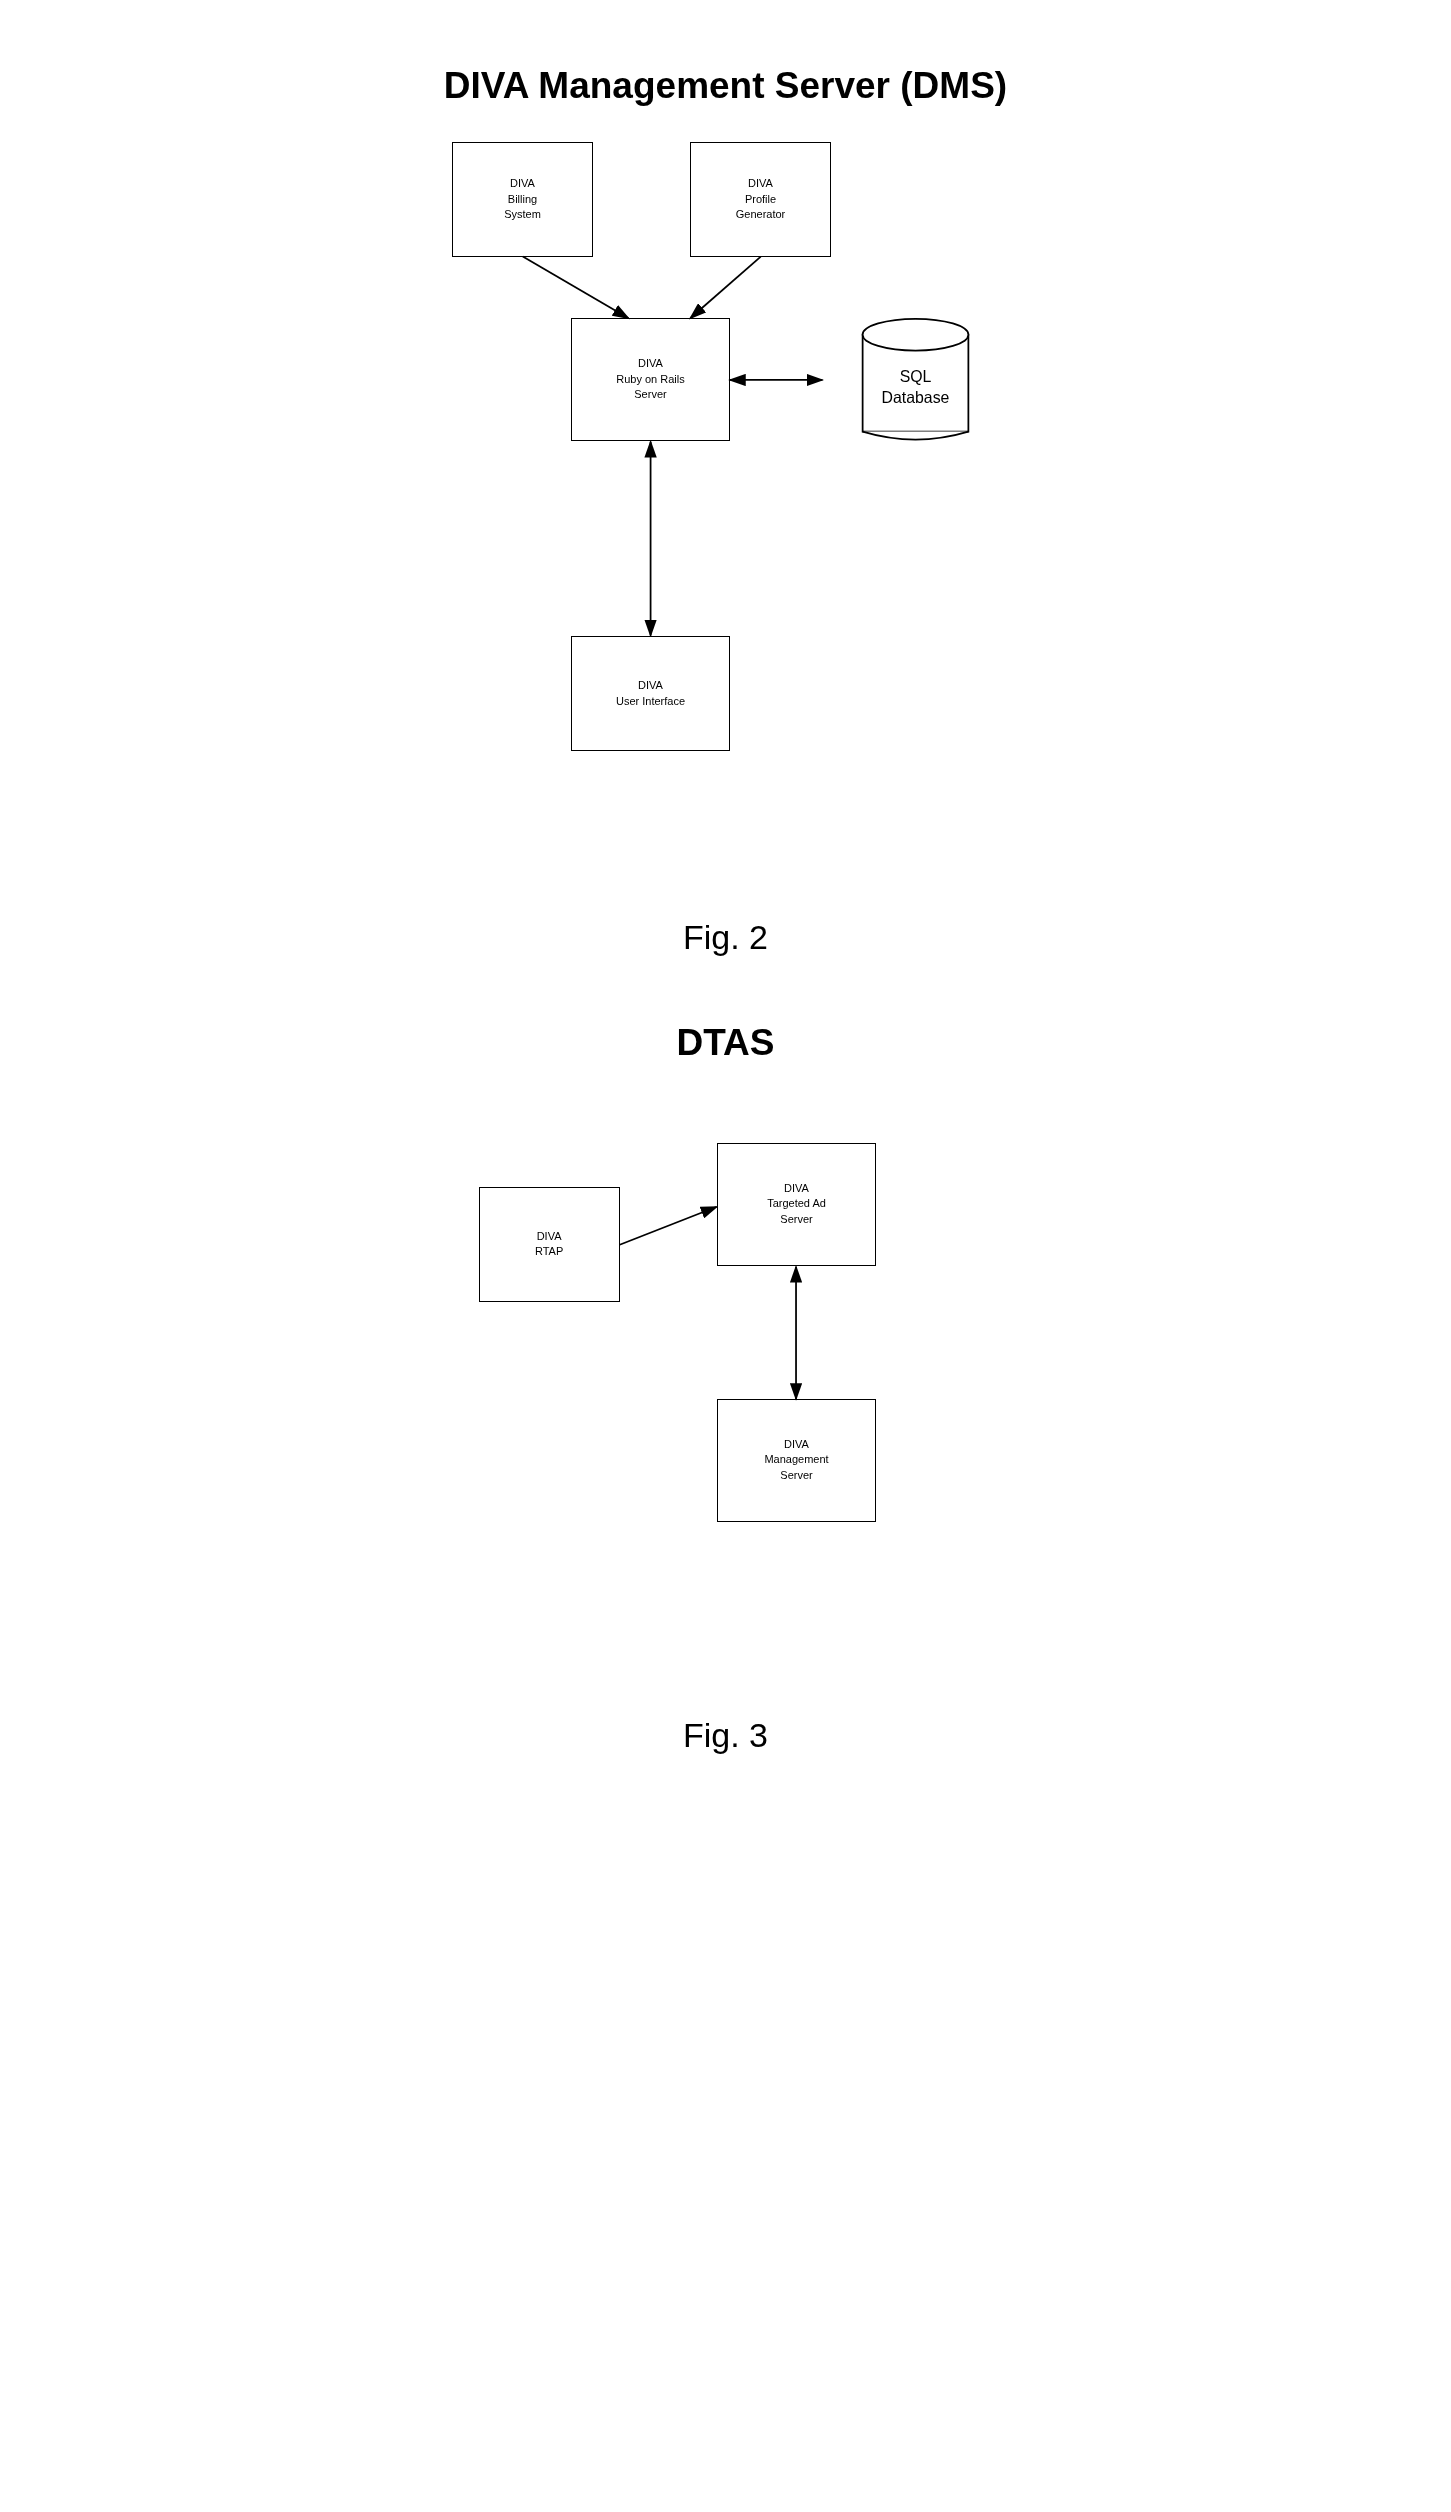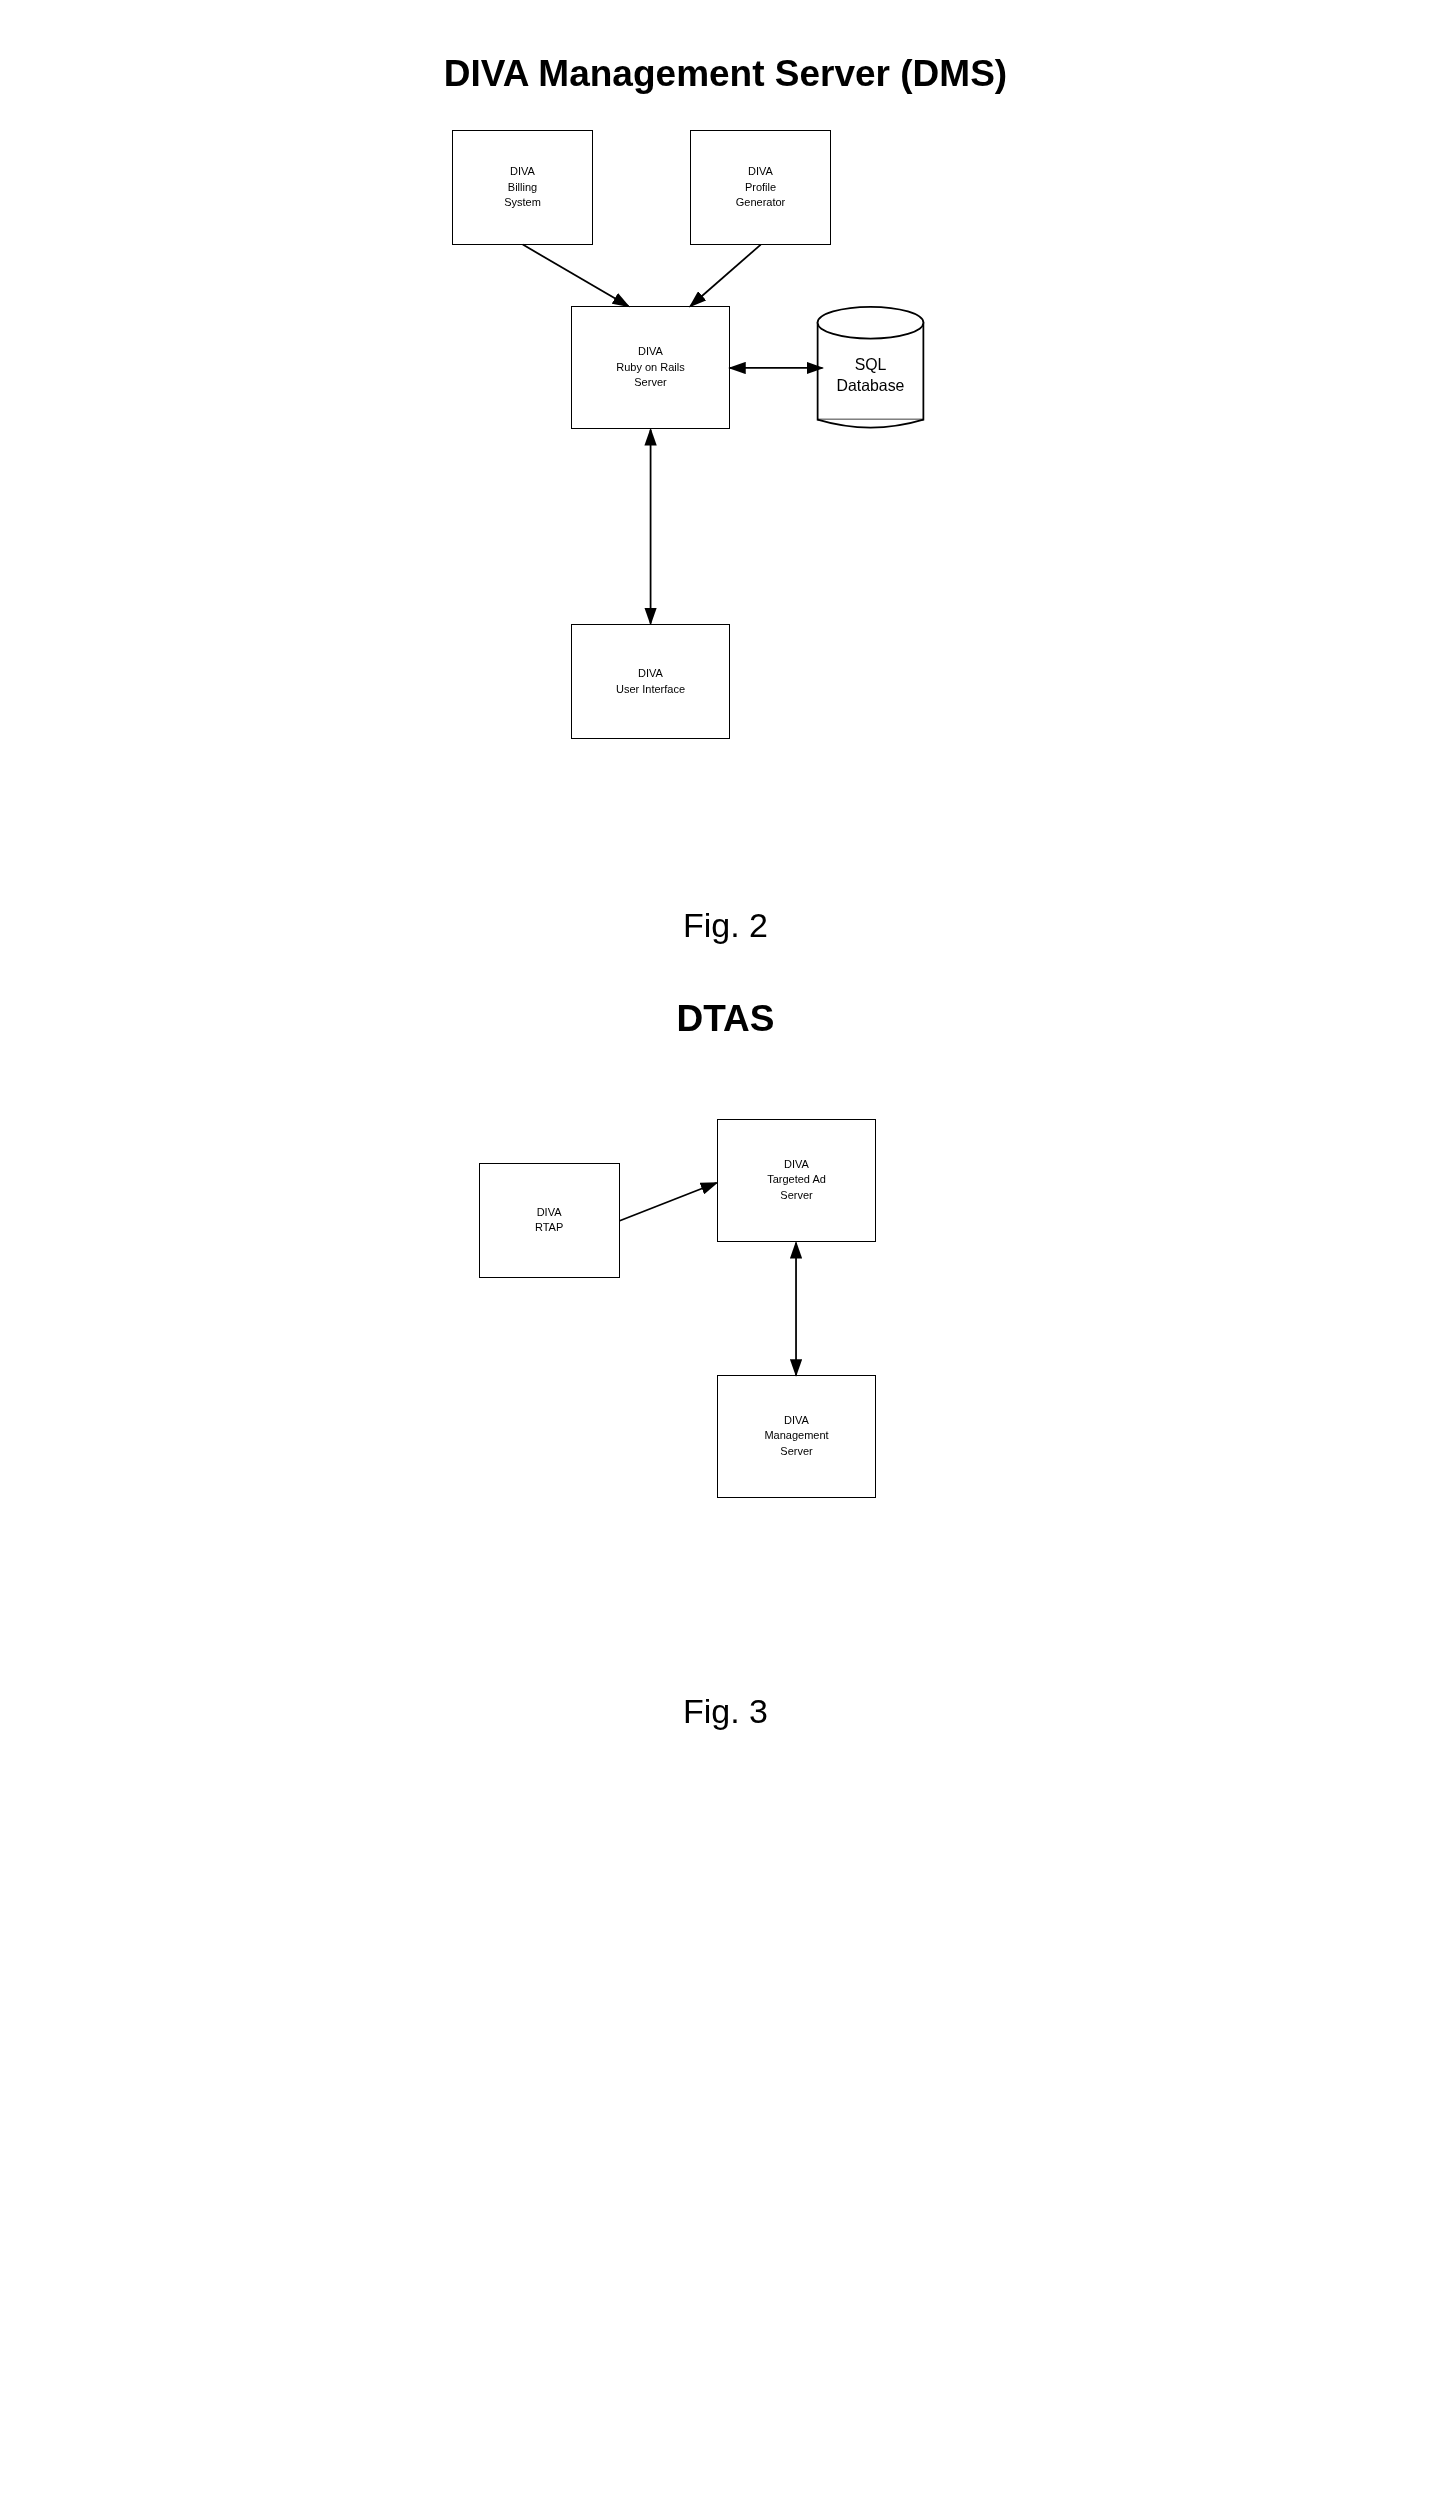--- a/index.html
+++ b/index.html
@@ -20,20 +20,21 @@
       flex-direction: column;
       align-items: center;
       margin-bottom: 53px;
     }
 
     .section-title {
       font-size: 37px;
       font-weight: bold;
       text-align: center;
       margin-bottom: 35px;
+      margin-top: 12px;
     }
 
     .fig-label {
       font-size: 34px;
       font-weight: normal;
       margin-top: 17.6px;
     }
 
     
     .box {
@@ -135,21 +136,21 @@
       left: 0;
       width: 100%;
       height: 100%;
       overflow: visible;
       pointer-events: none;
     }
 
     
     .cylinder-wrap {
       position: absolute;
-      left: 383px;
+      left: 428px;
       top: 168px;
       width: 141px;
       height: 141px;
     }
   </style>
 </head>
 <body>
 
 <div class="diagram-section">
   <div class="section-title">DIVA Management Server (DMS)</div>

